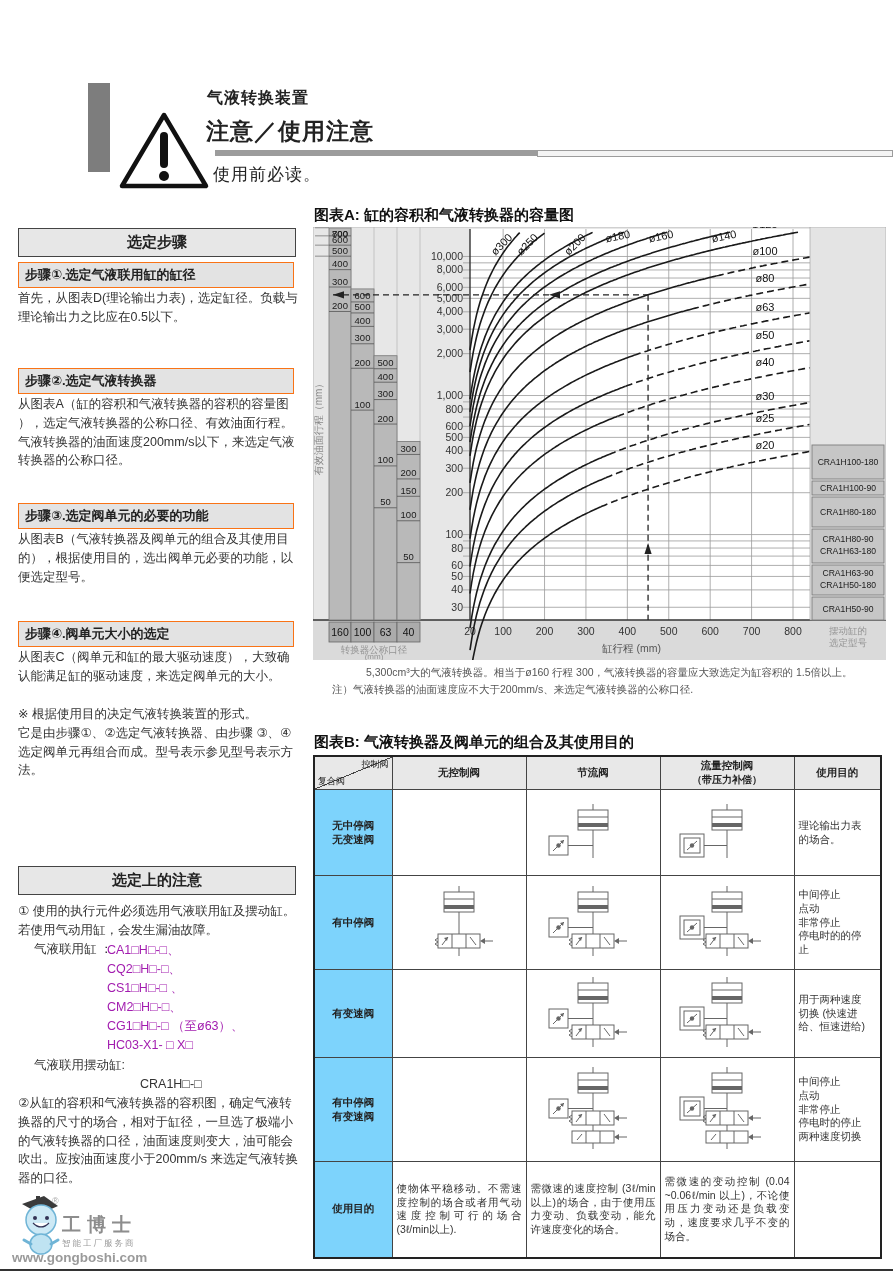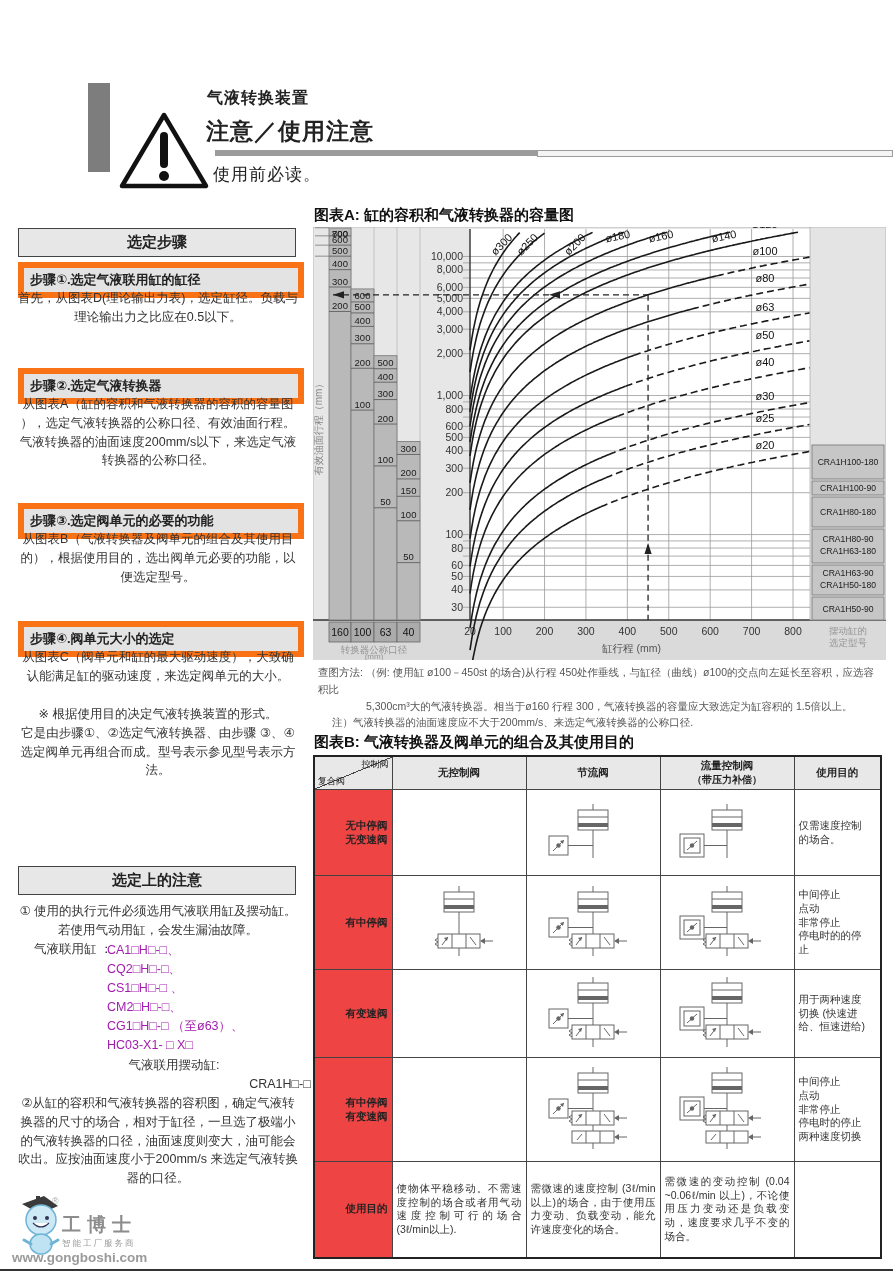--- a/index.html
+++ b/index.html
@@ -9,38 +9,38 @@
   
   .dark-bar{left:88px;top:83px;width:22px;height:89px;background:#7d7d7d;}
   .product-title{left:207px;top:88px;font-size:16px;font-weight:bold;letter-spacing:1px;}
   .caution-title{left:206px;top:116px;font-size:23px;font-weight:bold;letter-spacing:1px;}
   .caution-sub{left:213px;top:163px;font-size:17px;font-weight:normal;letter-spacing:1px;}
   .rule-solid{left:215px;top:150px;width:322px;height:6px;background:#9c9c9c;}
   .rule-open{left:537px;top:150px;width:354px;height:5px;background:#f4f4f4;border:1px solid #9c9c9c;}
   
   .side-box{left:18px;width:276px;border:1px solid #444;background:#e7e7e7;
             text-align:center;font-weight:bold;font-size:15px;padding:4px 0;}
-  .step-head{left:18px;width:268px;border:6px solid #f97316;background:#e3e3e3;
+  .step-head{left:18px;width:268px;border:1px solid #f97316;background:#e3e3e3;
              font-weight:bold;font-size:13px;padding:3px 0 3px 6px;}
-  .side-text{left:18px;width:280px;font-size:12.5px;line-height:1.5;color:#333;text-align:center;}
+  .side-text{left:18px;width:280px;font-size:12.5px;line-height:1.5;color:#333;}
   .models{left:107px;width:190px;font-size:12.5px;line-height:1.52;color:#a21caf;}
   .cyl-label{left:34px;width:100px;font-size:12.5px;color:#333;}
   
   .blk-title{font-size:15px;font-weight:bold;color:#111;}
   .chart-note{left:318px;top:664px;width:566px;font-size:10.5px;color:#555;line-height:1.6;}
   .chart-note .ind{padding-left:48px;}
   .chart-note .ind2{padding-left:14px;}
   
   #tableB{left:313px;top:755px;width:571px;}
   #tableB table{border-collapse:collapse;table-layout:fixed;width:567px;}
   #tableB td,#tableB th{border:1px solid #444;font-size:10.5px;vertical-align:middle;
         padding:2px 4px;overflow:hidden;}
   #tableB table{border:2px solid #222;}
   .hdr{background:#e8e8e8;font-weight:bold;text-align:center;}
-  .rowlab{background:#ef4444;font-weight:bold;text-align:right;white-space:pre-line;font-size:11px;font-family:Liberation Mono, monospace;}
+  .rowlab{background:#7dd3fc;font-weight:bold;text-align:center;white-space:pre-line;font-size:11px;font-family:Liberation Mono, monospace;}
   .purpose{font-size:10px;color:#333;vertical-align:top;text-align:left;white-space:pre-line;line-height:1.3;}
   .diagcell{text-align:center;}
   .corner{position:relative;background:#e8e8e8;
      background-image:linear-gradient(to bottom right,transparent 49.2%,#444 49.2%,#444 50.8%,transparent 50.8%);}
   .corner .tr{position:absolute;top:1px;right:3px;font-size:9px;font-weight:normal;}
   .corner .bl{position:absolute;bottom:1px;left:3px;font-size:9px;font-weight:normal;}
   .subhdr{display:block;font-size:10px;font-weight:bold;}
   
   .logo-name{left:62px;top:1212px;font-size:19px;font-weight:bold;color:#8d8d8d;
              font-family:"Liberation Serif","DejaVu Serif",serif;letter-spacing:6px;}
@@ -287,21 +287,20 @@
       <text x="535" y="326.5" text-anchor="middle" font-size="8.6" fill="#1a1a1a" font-family="Liberation Sans, sans-serif">CRA1H63-180</text>
       <rect x="499" y="338" width="72" height="30" fill="#c6c6c6" stroke="#7d7d7d" stroke-width="0.9"></rect>
       <text x="535" y="349" text-anchor="middle" font-size="8.6" fill="#1a1a1a" font-family="Liberation Sans, sans-serif">CRA1H63-90</text>
       <text x="535" y="360.5" text-anchor="middle" font-size="8.6" fill="#1a1a1a" font-family="Liberation Sans, sans-serif">CRA1H50-180</text>
       <rect x="499" y="370" width="72" height="23" fill="#c6c6c6" stroke="#7d7d7d" stroke-width="0.9"></rect>
       <text x="535" y="384.5" text-anchor="middle" font-size="8.6" fill="#1a1a1a" font-family="Liberation Sans, sans-serif">CRA1H50-90</text>
       <text x="535" y="407" text-anchor="middle" font-size="9.5" fill="#949494" font-family="Liberation Sans, sans-serif">摆动缸的</text>
       <text x="535" y="419" text-anchor="middle" font-size="9.5" fill="#949494" font-family="Liberation Sans, sans-serif">选定型号</text>
     </svg></div>
 <div class="abs chart-note">
-  <div>查图方法: （例: 使用缸 ø100－450st 的场合)从行程 450处作垂线，与缸径（曲线）ø100的交点向左延长至容积，应选容积比</div>
   <div class="ind">5,300cm³大的气液转换器。相当于ø160 行程 300，气液转换器的容量应大致选定为缸容积的 1.5倍以上。</div>
   <div class="ind2">注）气液转换器的油面速度应不大于200mm/s、来选定气液转换器的公称口径.</div>
 </div>
 
 <div class="abs blk-title" style="left:314px;top:733px">图表B: 气液转换器及阀单元的组合及其使用目的</div>
 <div class="abs" id="tableB">
     <table>
       <colgroup>
         <col style="width:78px">
         <col style="width:134px">
@@ -341,21 +340,21 @@
               <rect x="47" y="8" width="30" height="20" fill="#fff" stroke="#666" stroke-width="1"></rect>
               <line x1="47" y1="15" x2="77" y2="15" stroke="#666" stroke-width="1" fill="none"></line>
               <rect x="47" y="21" width="30" height="4" fill="#666"></rect>
               <line x1="62" y1="28" x2="62" y2="56" stroke="#666" stroke-width="1" fill="none"></line>
               <rect x="15" y="32" width="24" height="23" fill="#fff" stroke="#666" stroke-width="1"></rect>
               <rect x="19" y="36" width="16" height="15" fill="#fff" stroke="#666" stroke-width="1"></rect>
               <line x1="22" y1="48" x2="32" y2="39" stroke="#666" stroke-width="1" fill="none"></line>
               <circle cx="27" cy="43.5" r="2.2" fill="#666"></circle>
               <line x1="39" y1="43.5" x2="62" y2="43.5" stroke="#666" stroke-width="1" fill="none"></line>
             </svg></td>
-          <td class="purpose">仅需速度控制
+          <td class="purpose">理论输出力表
 的场合。</td>
         </tr>
         <tr style="height:94px">
           <td class="rowlab">有中停阀</td>
           <td class="diagcell"><svg width="124" height="76" viewBox="0 0 124 76">
               <line x1="62" y1="2" x2="62" y2="8" stroke="#666" stroke-width="1" fill="none"></line>
               <rect x="47" y="8" width="30" height="20" fill="#fff" stroke="#666" stroke-width="1"></rect>
               <line x1="47" y1="15" x2="77" y2="15" stroke="#666" stroke-width="1" fill="none"></line>
               <rect x="47" y="21" width="30" height="4" fill="#666"></rect>
               <line x1="62" y1="28" x2="62" y2="72" stroke="#666" stroke-width="1" fill="none"></line>

